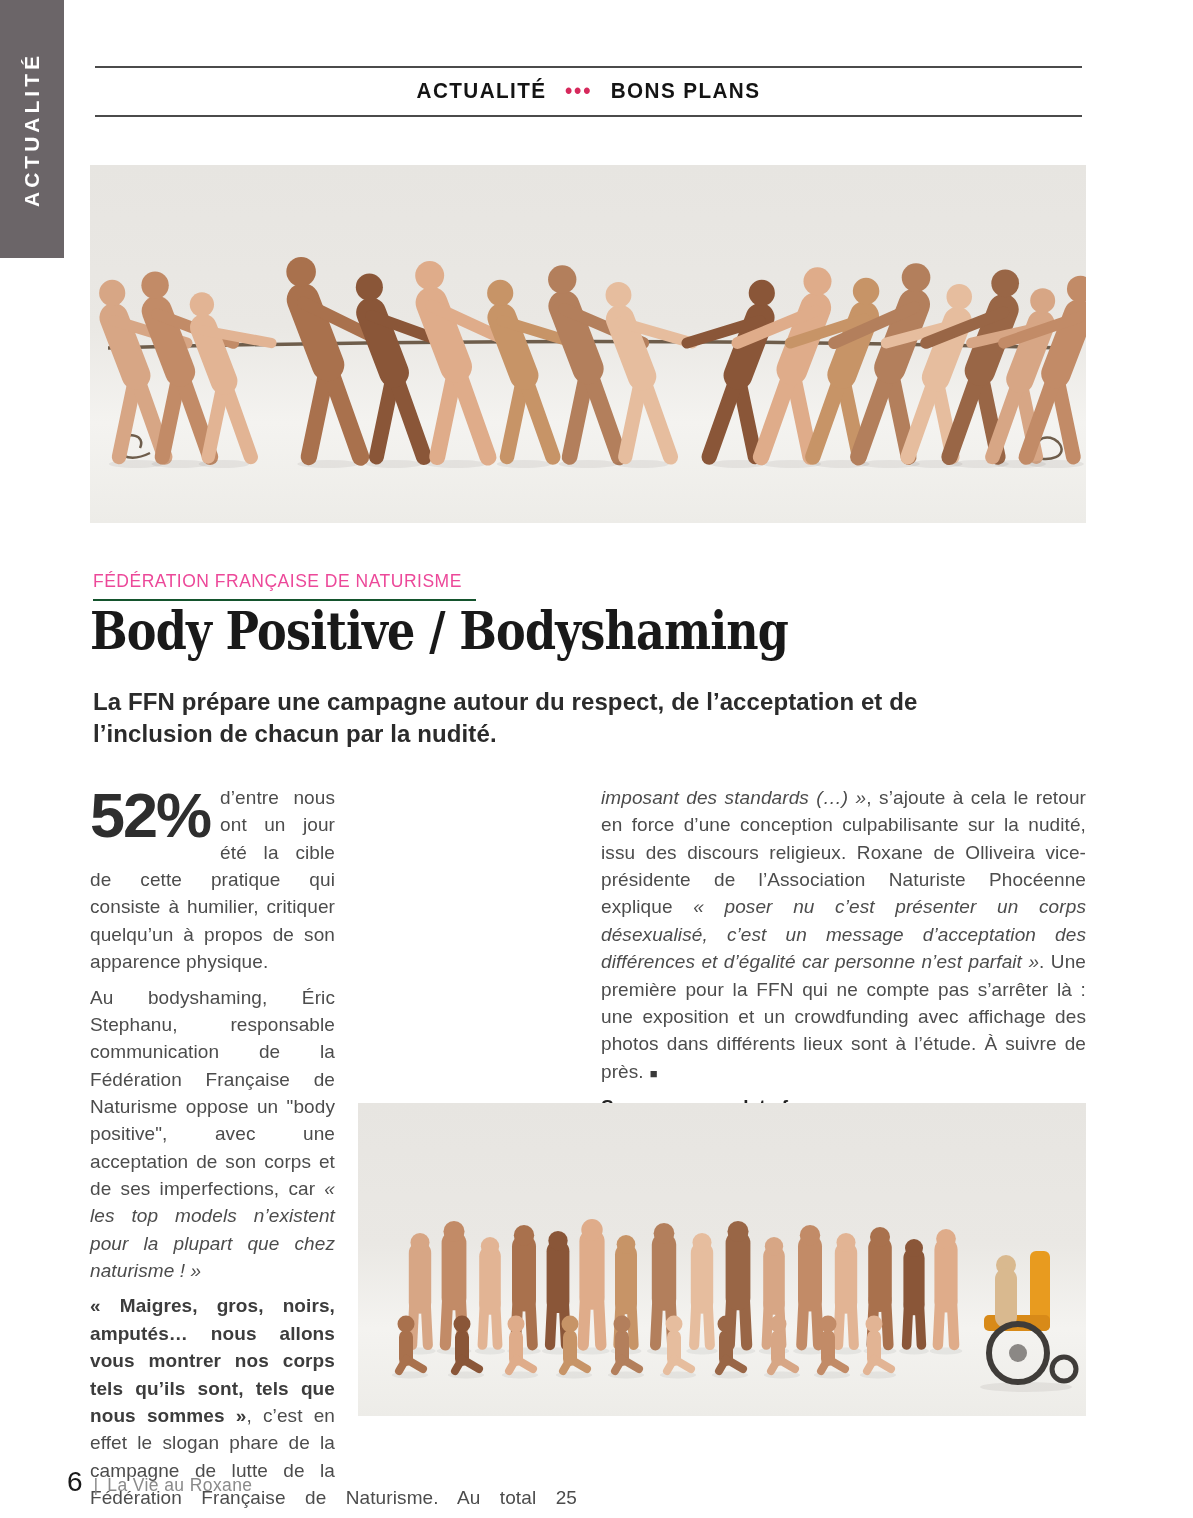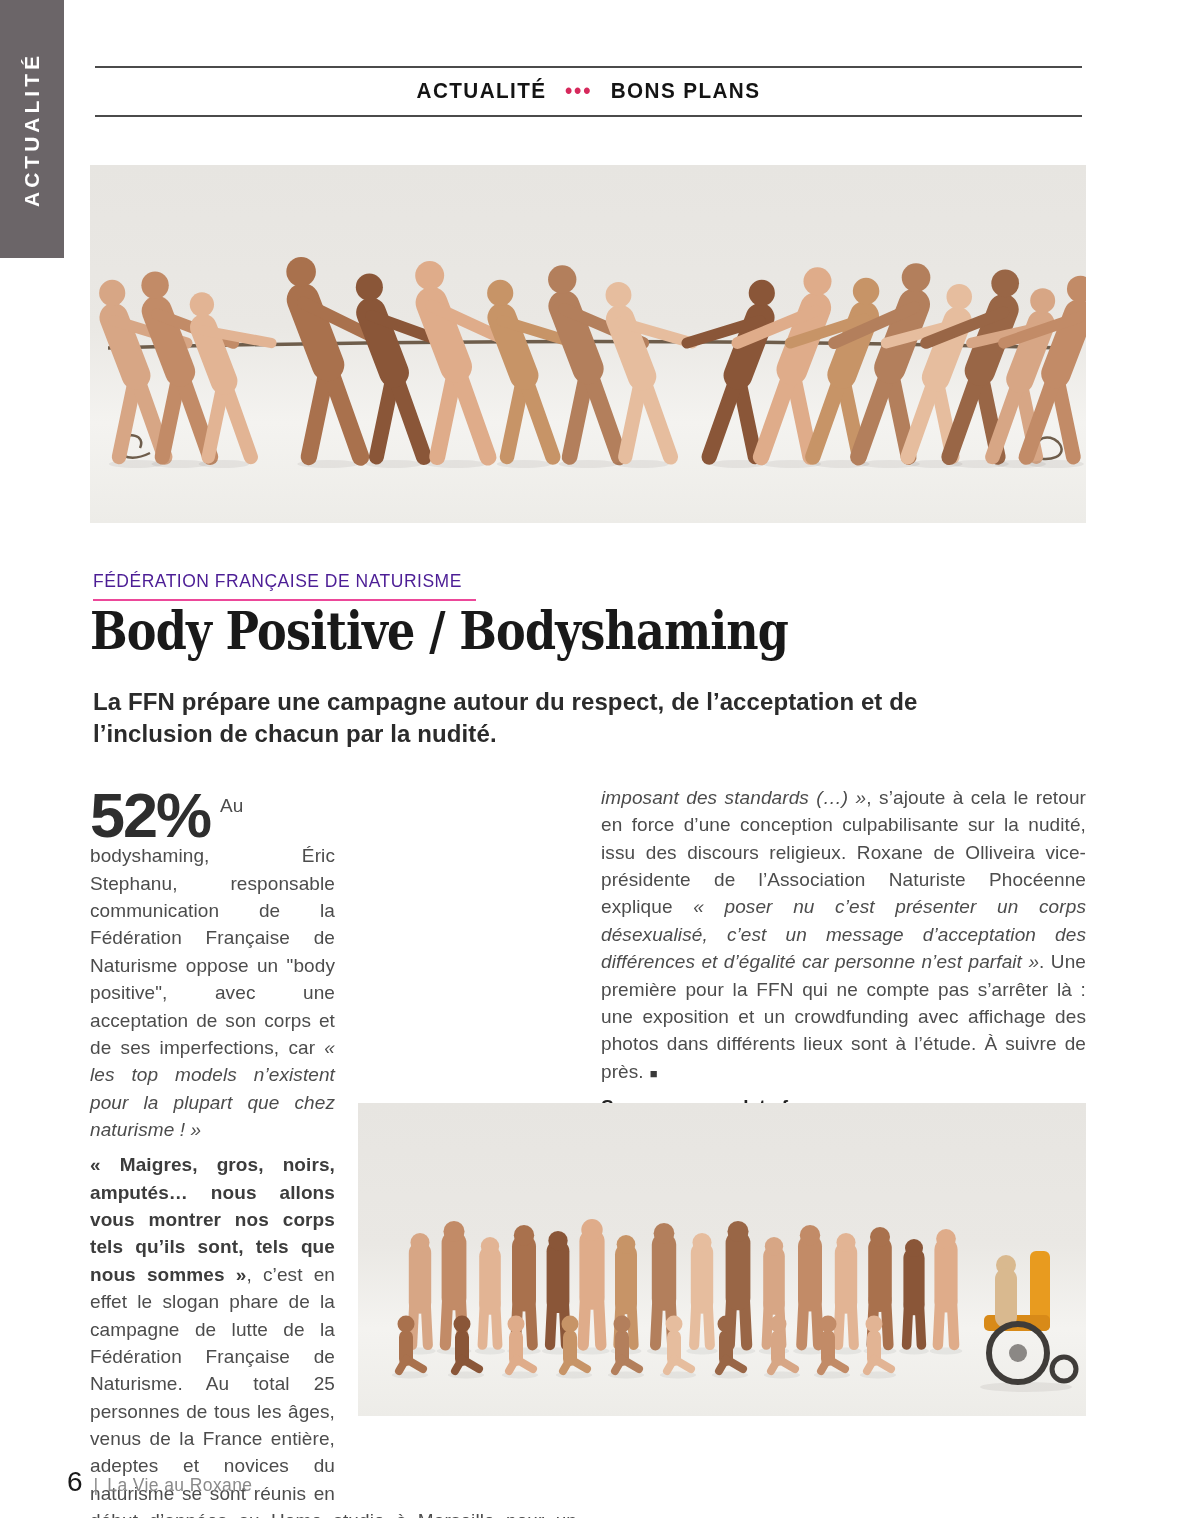--- a/index.html
+++ b/index.html
@@ -19,22 +19,22 @@
        font-weight:800;font-size:22px;color:#141414;letter-spacing:1.5px;
        transform:scaleX(0.94);transform-origin:center;}
   .heading .dots{color:#d6295c;letter-spacing:2px;margin:0 12px;font-size:22px;}
   
   .photo{position:absolute;
        background:linear-gradient(180deg,#e7e5e1 0%,#eae8e4 45%,#f4f3f0 72%,#edece8 100%);}
   .photo1{left:90px;top:165px;width:996px;height:358px;}
   .photo2{left:358px;top:1103px;width:728px;height:313px;}
   .photo svg{display:block;width:100%;height:100%;}
   
-  .kicker{position:absolute;left:93px;top:571px;font-size:17.5px;color:#4c1d95;
-       letter-spacing:0.5px;padding:0 14px 7px 0;border-bottom:2px solid #ec4899;}
+  .kicker{position:absolute;left:93px;top:571px;font-size:17.5px;color:#ec4899;
+       letter-spacing:0.5px;padding:0 14px 7px 0;border-bottom:2px solid #14532d;}
   .title{position:absolute;left:90px;top:599px;font-family:"DejaVu Serif",serif;
        font-weight:bold;font-size:53px;color:#191919;letter-spacing:-1px;
        transform:scaleX(0.84);transform-origin:left top;white-space:nowrap;}
   .lede{position:absolute;left:93px;top:686px;width:880px;font-size:24px;
        font-weight:bold;color:#2b2b2b;line-height:1.32;letter-spacing:0.1px;}
   
   .col{position:absolute;top:784px;font-size:19px;line-height:1.44;color:#4c4c4c;
        text-align:justify;letter-spacing:0.1px;}
   .col1{left:90px;width:487px;}
   .col2{left:601px;width:485px;}
@@ -210,21 +210,21 @@
       </g>
     </svg>
 </div>
 
 <div class="kicker">FÉDÉRATION FRANÇAISE DE NATURISME</div>
 <div class="title">Body Positive / Bodyshaming</div>
 <div class="lede">La FFN prépare une campagne autour du respect, de l’acceptation et de l’inclusion de chacun par la nudité.</div>
 
 <div class="col col1">
   <div class="wrapspacer"></div>
-  <p><span class="stat">52%</span></p>
+  <p><span class="stat">52%</span><span>d’entre nous ont un jour été la cible de cette pratique qui consiste à humilier, critiquer quelqu’un à propos de son apparence physique.</span></p>
   <p><span>Au bodyshaming, Éric Stephanu, responsable communication de la Fédération Française de Naturisme oppose un "body positive", avec une acceptation de son corps et de ses imperfections, car </span><span class="q">« les top models n’existent pour la plupart que chez naturisme ! »</span></p>
   <p><span class="bq">« Maigres, gros, noirs, amputés… nous allons vous montrer nos corps tels qu’ils sont, tels que nous sommes »</span><span>, c’est en effet le slogan phare de la campagne de lutte de la Fédération Française de Naturisme. Au total 25 personnes de tous les âges, venus de la France entière, adeptes et novices du naturisme se sont réunis en début d’années au Home studio à Marseille pour un grand shooting photos.</span></p>
 
 </div>
 
 <div class="col col2">
   <p><span class="q">imposant des standards (…) »</span><span>, s’ajoute à cela le retour en force d’une conception culpabilisante sur la nudité, issu des discours religieux. Roxane de Olliveira vice-présidente de l’Association Naturiste Phocéenne explique </span><span class="q">« poser nu c’est présenter un corps désexualisé, c’est un message d’acceptation des différences et d’égalité car personne n’est parfait »</span><span>. Une première pour la FFN qui ne compte pas s’arrêter là : une exposition et un crowdfunding avec affichage des photos dans différents lieux sont à l’étude. À suivre de près.</span><span class="endmark">■</span></p>
   <p class="source">Source : www.slate.fr</p>
 </div>
 

